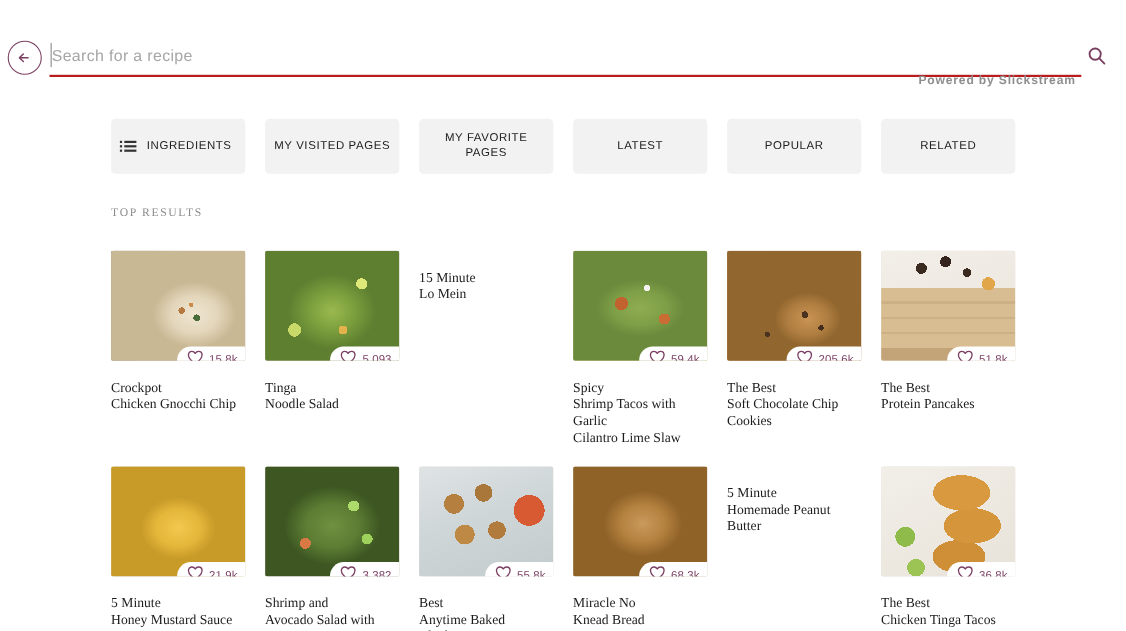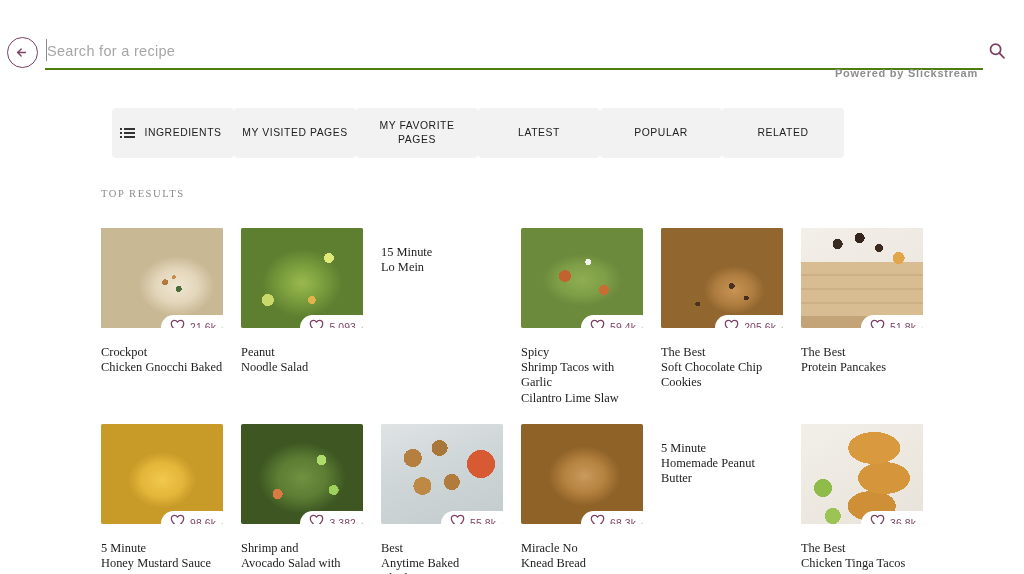--- a/index.html
+++ b/index.html
@@ -41,21 +41,21 @@
     background: transparent;
   }
   .back-btn svg { display: block; }
 
   .search-field-wrap {
     position: absolute;
     left: 45px;
     top: 36px;
     width: 938px;
     height: 32px;
-    border-bottom: 2px solid #4d7c0f;
+    border-bottom: 2px solid #b91c1c;
   }
   .search-input {
     width: 100%;
     height: 30px;
     border: none;
     outline: none;
     background: transparent;
     font-family: "Liberation Sans", sans-serif;
     font-size: 14.5px;
     color: #333;
@@ -92,25 +92,26 @@
     font-size: 11px;
     color: #8e8e8e;
     letter-spacing: 0.75px;
     font-weight: bold;
     white-space: nowrap;
   }
 
   
   .tabs {
     position: absolute;
-    left: 112px;
+    left: 101px;
     top: 108px;
     width: 822px;
     height: 50px;
     display: flex;
+    gap: 18px;
   }
   .tab {
     width: 122px;
     height: 50px;
     background: #f2f2f2;
     border-radius: 4px;
     display: flex;
     align-items: center;
     justify-content: center;
     gap: 9px;
@@ -399,37 +400,37 @@
 <div class="section-label">TOP RESULTS</div>
 
 <div class="grid" id="results-grid">
     <div class="card">
       <div class="card-thumb">
         <div class="art art-soup"></div>
         <div class="like-badge">
           <span><svg width="15" height="14" viewBox="0 0 15 14">
               <path d="M7.5 12.4 C7.5 12.4 1.3 8.6 1.3 4.7 C1.3 2.7 2.8 1.4 4.5 1.4 C5.8 1.4 6.9 2.2 7.5 3.2 C8.1 2.2 9.2 1.4 10.5 1.4 C12.2 1.4 13.7 2.7 13.7 4.7 C13.7 8.6 7.5 12.4 7.5 12.4 Z" fill="none" stroke="#7b3f62" stroke-width="1.25" stroke-linejoin="round"></path>
             </svg></span>
-          <span class="like-count">21.6k</span>
+          <span class="like-count">15.8k</span>
         </div>
       </div>
       <div class="card-title">Crockpot
-Chicken Gnocchi Baked</div>
+Chicken Gnocchi Chip</div>
     </div>
     <div class="card">
       <div class="card-thumb">
         <div class="art art-noodlesalad"></div>
         <div class="like-badge">
           <span><svg width="15" height="14" viewBox="0 0 15 14">
               <path d="M7.5 12.4 C7.5 12.4 1.3 8.6 1.3 4.7 C1.3 2.7 2.8 1.4 4.5 1.4 C5.8 1.4 6.9 2.2 7.5 3.2 C8.1 2.2 9.2 1.4 10.5 1.4 C12.2 1.4 13.7 2.7 13.7 4.7 C13.7 8.6 7.5 12.4 7.5 12.4 Z" fill="none" stroke="#7b3f62" stroke-width="1.25" stroke-linejoin="round"></path>
             </svg></span>
           <span class="like-count">5,093</span>
         </div>
       </div>
-      <div class="card-title">Peanut
+      <div class="card-title">Tinga
 Noodle Salad</div>
     </div>
     <div class="card">
       <div class="card-title">15 Minute
 Lo Mein</div>
     </div>
     <div class="card">
       <div class="card-thumb">
         <div class="art art-tacos"></div>
         <div class="like-badge">
@@ -470,21 +471,21 @@
       <div class="card-title">The Best
 Protein Pancakes</div>
     </div>
     <div class="card">
       <div class="card-thumb">
         <div class="art art-honeymustard"></div>
         <div class="like-badge">
           <span><svg width="15" height="14" viewBox="0 0 15 14">
               <path d="M7.5 12.4 C7.5 12.4 1.3 8.6 1.3 4.7 C1.3 2.7 2.8 1.4 4.5 1.4 C5.8 1.4 6.9 2.2 7.5 3.2 C8.1 2.2 9.2 1.4 10.5 1.4 C12.2 1.4 13.7 2.7 13.7 4.7 C13.7 8.6 7.5 12.4 7.5 12.4 Z" fill="none" stroke="#7b3f62" stroke-width="1.25" stroke-linejoin="round"></path>
             </svg></span>
-          <span class="like-count">98.6k</span>
+          <span class="like-count">21.9k</span>
         </div>
       </div>
       <div class="card-title">5 Minute
 Honey Mustard Sauce</div>
     </div>
     <div class="card">
       <div class="card-thumb">
         <div class="art art-shrimpsalad"></div>
         <div class="like-badge">
           <span><svg width="15" height="14" viewBox="0 0 15 14">

